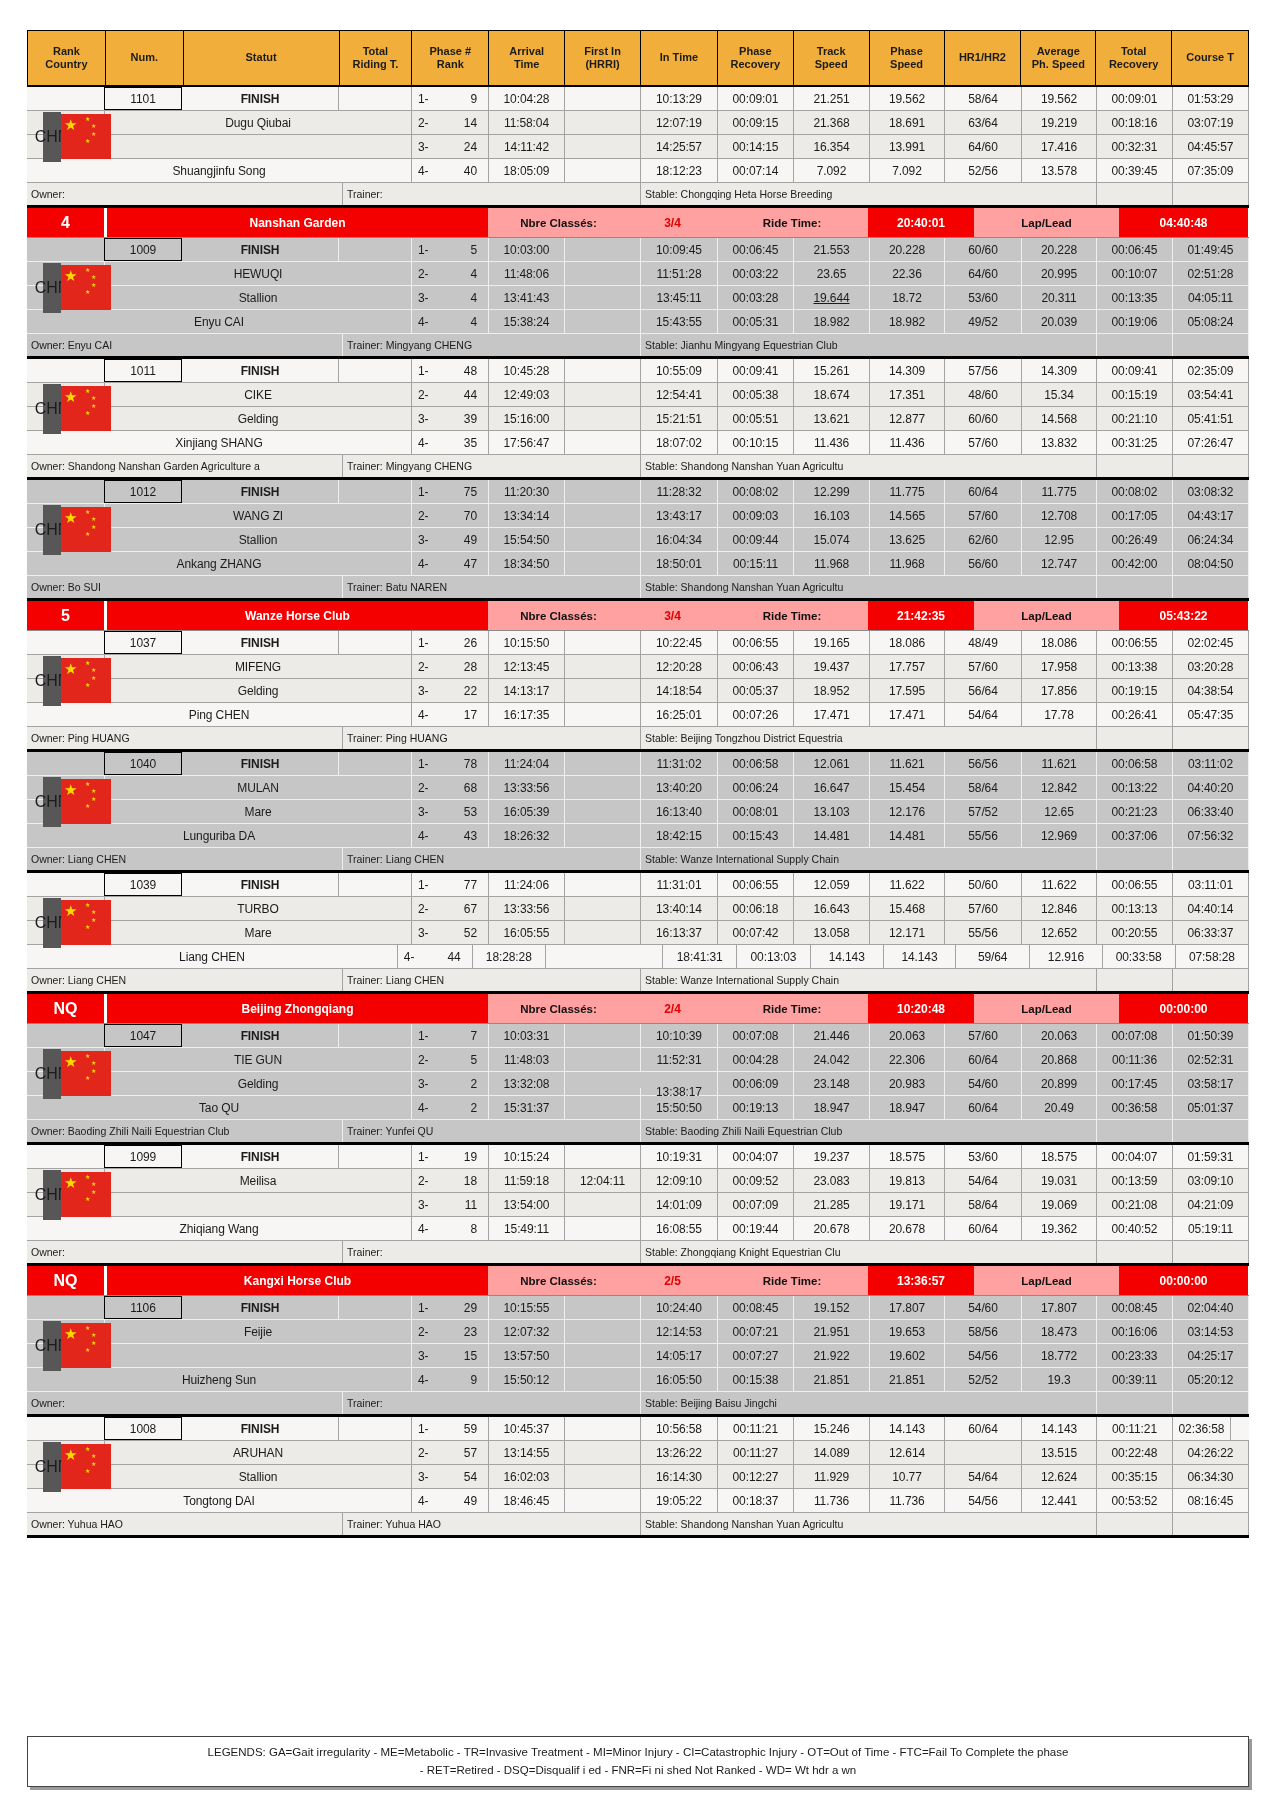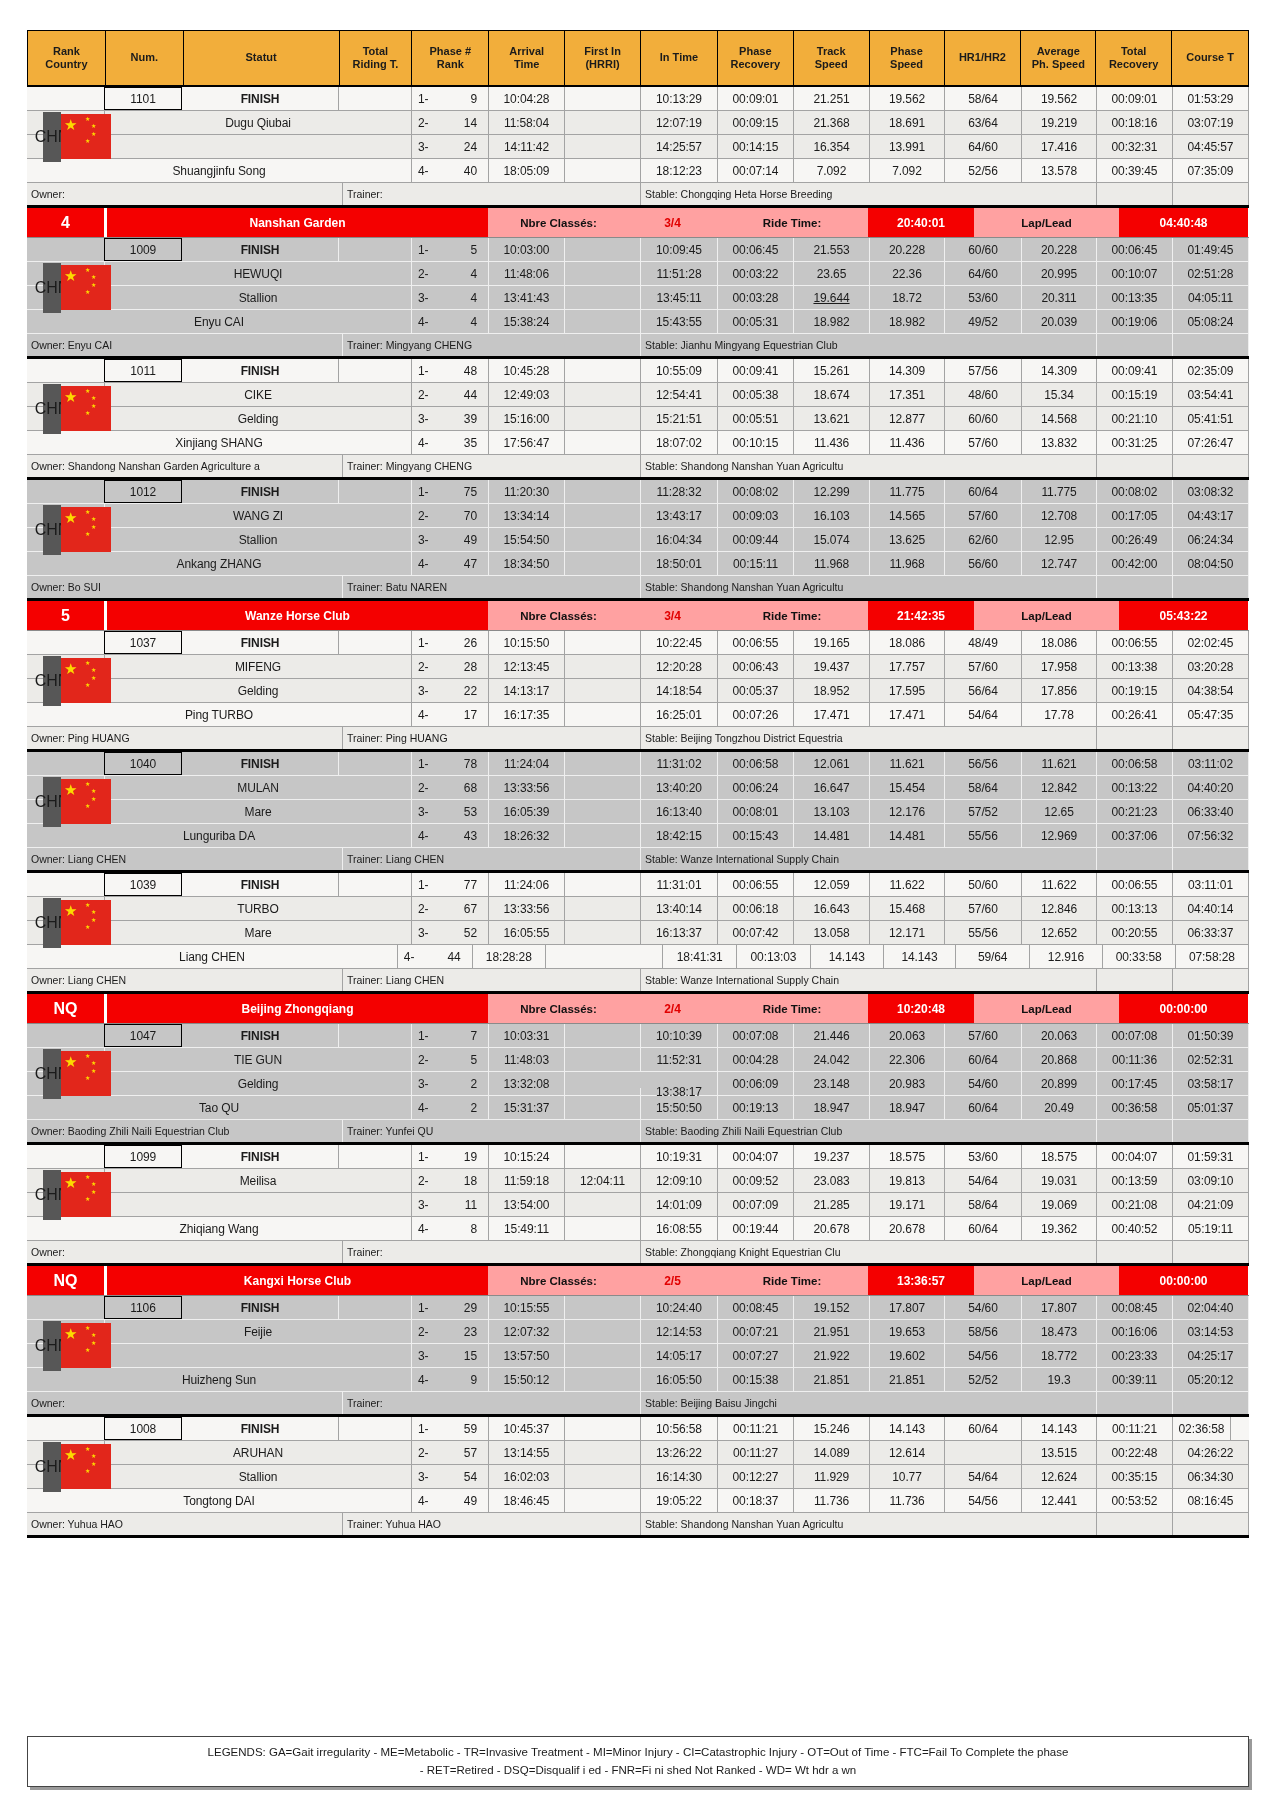--- a/index.html
+++ b/index.html
@@ -551,21 +551,21 @@
           <div class="cell bl" style="width: 77px;">14:18:54</div>
           <div class="cell bl" style="width: 76px;">00:05:37</div>
           <div class="cell bl" style="width: 76px;">18.952</div>
           <div class="cell bl" style="width: 75px;">17.595</div>
           <div class="cell bl" style="width: 77px;">56/64</div>
           <div class="cell bl" style="width: 75px;">17.856</div>
           <div class="cell bl" style="width: 76px;">00:19:15</div>
           <div class="cell bl br" style="width: 77px;">04:38:54</div>
         </div>
         <div class="prow r3">
-          <div class="cell" style="width: 384px;">Ping TURBO</div>
+          <div class="cell" style="width: 384px;">Ping CHEN</div>
           <div class="cell phasecell bl" style="width: 77px;">
             <div class="pn">4-</div>
             <div class="pr">17</div>
           </div>
           <div class="cell bl" style="width: 76px;">16:17:35</div>
           <div class="cell bl" style="width: 76px;"></div>
           <div class="cell bl" style="width: 77px; text-align: center;">16:25:01</div>
           <div class="cell bl" style="width: 76px;">00:07:26</div>
           <div class="cell bl" style="width: 76px;">17.471</div>
           <div class="cell bl" style="width: 75px;">17.471</div>

